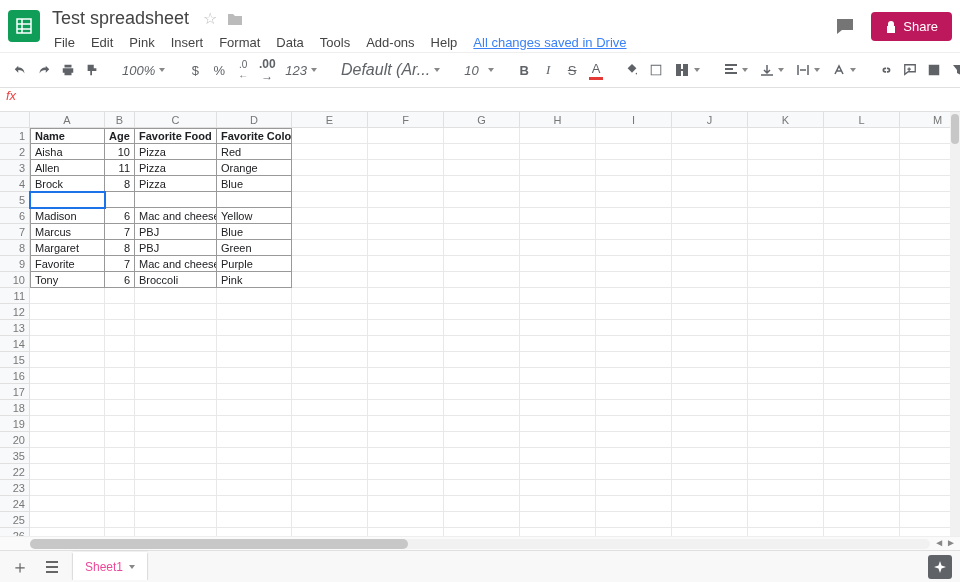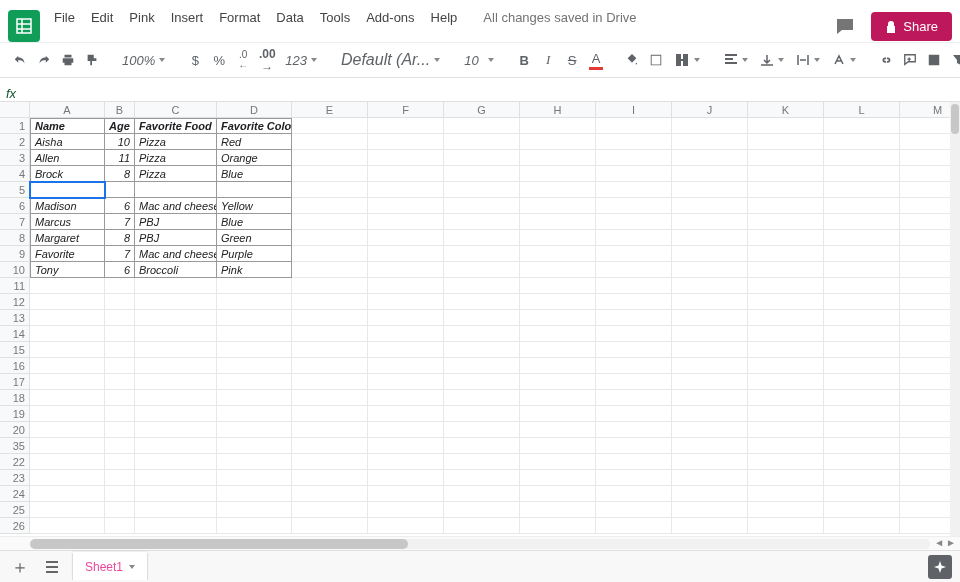--- a/index.html
+++ b/index.html
@@ -9,46 +9,46 @@
   
   .titlebar { display:flex; align-items:flex-start; padding:6px 8px 0 8px; }
   .logo { width:32px; height:32px; background:#0f9d58; border-radius:4px; display:flex; align-items:center; justify-content:center; margin-right:8px; margin-top:4px; flex-shrink:0;}
   .logo-inner { width:16px; height:16px; }
   .title-main { flex:1; display:flex; flex-direction:column; }
   .title-row { display:flex; align-items:center; gap:10px; }
   .doc-title { font-size:18px; color:#444; padding:2px 4px; }
   .star, .folder { color:#bbb; font-size:16px; cursor:pointer;}
   .menubar { display:flex; gap:4px; padding-top:2px; color:#444; font-size:13px; align-items:center;}
   .menubar span { padding:2px 6px; cursor:pointer; }
-  .savestate { color:#737373; margin-left:10px;}
+  .savestate { color:#3b82f6; text-decoration:underline; }
   .right-actions { display:flex; align-items:center; gap:12px; padding-top:6px;}
   .comment-btn { width:28px; height:28px; display:flex; align-items:center; justify-content:center; color:#666; cursor:pointer;}
   .share-btn { background:#be185d; color:#fff; border-radius:4px; padding:7px 14px; display:flex; align-items:center; gap:6px; font-weight:500; cursor:pointer; font-size:13px;}
 
   
   .toolbar { border-top:1px solid #eee; border-bottom:1px solid #e0e0e0; height:36px; display:flex; align-items:center; padding:0 10px; gap:4px; color:#5f6368; font-size:13px;}
   .tbtn { min-width:20px; height:24px; display:flex; align-items:center; justify-content:center; cursor:pointer; padding:0 3px;}
   .sep { width:1px; height:20px; background:#e0e0e0; margin:0 4px;}
   .drop { display:flex; align-items:center; gap:4px; cursor:pointer; padding:0 4px;font-style:italic;}
   .caret-down { width:0; height:0; border-left:3px solid transparent; border-right:3px solid transparent; border-top:4px solid #888;}
   .font-name { min-width:68px; font-size:16px; white-space:nowrap;}
   .text-color { display:flex; flex-direction:column; align-items:center; }
   .text-color-bar { width:14px; height:3px; background:#e53935; margin-top:1px;}
 
   
-  .formula-bar { height:24px; border-bottom:1px solid #e0e0e0; display:flex; align-items:flex-end; padding:0 6px; color:#14532d; font-style:italic;}
+  .formula-bar { height:24px; border-bottom:1px solid #e0e0e0; display:flex; align-items:flex-start; padding:0 6px; color:#ef4444; font-style:italic;}
   .fx { font-size:13px; margin-right:8px; font-style:italic;}
 
   
   .grid-wrapper { flex:1; position:relative; overflow:hidden; }
   .grid { display:grid; grid-template-columns: 30px 75px 30px 82px 75px repeat(9, 76px); grid-auto-rows: 16px; font-size:11px; }
   .corner, .colhead, .rowhead { background:#f8f9fa; border-right:1px solid #e0e0e0; border-bottom:1px solid #e0e0e0; display:flex; align-items:center; justify-content:center; color:#777; font-size:11px;}
   .rowhead { justify-content:flex-end; padding-right:4px;}
   .cell { border-right:1px solid #e8e8e8; border-bottom:1px solid #e8e8e8; padding:0 4px; display:flex; align-items:center; white-space:nowrap; overflow:hidden;}
-  .data-border { border-right:1px solid #999 !important; border-bottom:1px solid #999 !important;font-style:italic; }
+  .data-border { border-right:1px solid #999 !important; border-bottom:1px solid #999 !important; }
   .data-border-top { border-top:1px solid #999; }
   .data-border-left { border-left:1px solid #999; }
   .hdr { font-weight:bold; }
   .num { justify-content:flex-end; }
   .selected { outline:2px solid #1a73e8; outline-offset:-1px; background:#fff; z-index:2;}
 
   
   .vscroll { position:absolute; right:0; top:0; bottom:0; width:10px; background:#f1f1f1;}
   .vthumb { position:absolute; top:2px; right:1px; width:8px; height:30px; background:#c7c7c7; border-radius:4px;}
 
@@ -73,20 +73,29 @@
 
   <div class="titlebar">
     <div class="logo">
       <svg class="logo-inner" viewBox="0 0 16 16">
           <rect x="0" y="0" width="16" height="16" fill="none"></rect>
           <path d="M1 1h14v14H1z" fill="none" stroke="#fff" stroke-width="1.5"></path>
           <path d="M1 6h14M1 11h14M6 1v14" stroke="#fff" stroke-width="1.5"></path>
         </svg>
     </div>
     <div class="title-main">
+      <div class="title-row">
+        <span class="doc-title">Test spreadsheet</span>
+        <span class="star">☆</span>
+        <span class="folder">
+          <svg width="16" height="14" viewBox="0 0 16 14">
+              <path d="M1 2h5l2 2h7v9H1z" fill="#bbb"></path>
+            </svg>
+        </span>
+      </div>
       <div class="menubar">
         <span>File</span>
         <span>Edit</span>
         <span>Pink</span>
         <span>Insert</span>
         <span>Format</span>
         <span>Data</span>
         <span>Tools</span>
         <span>Add-ons</span>
         <span>Help</span>

